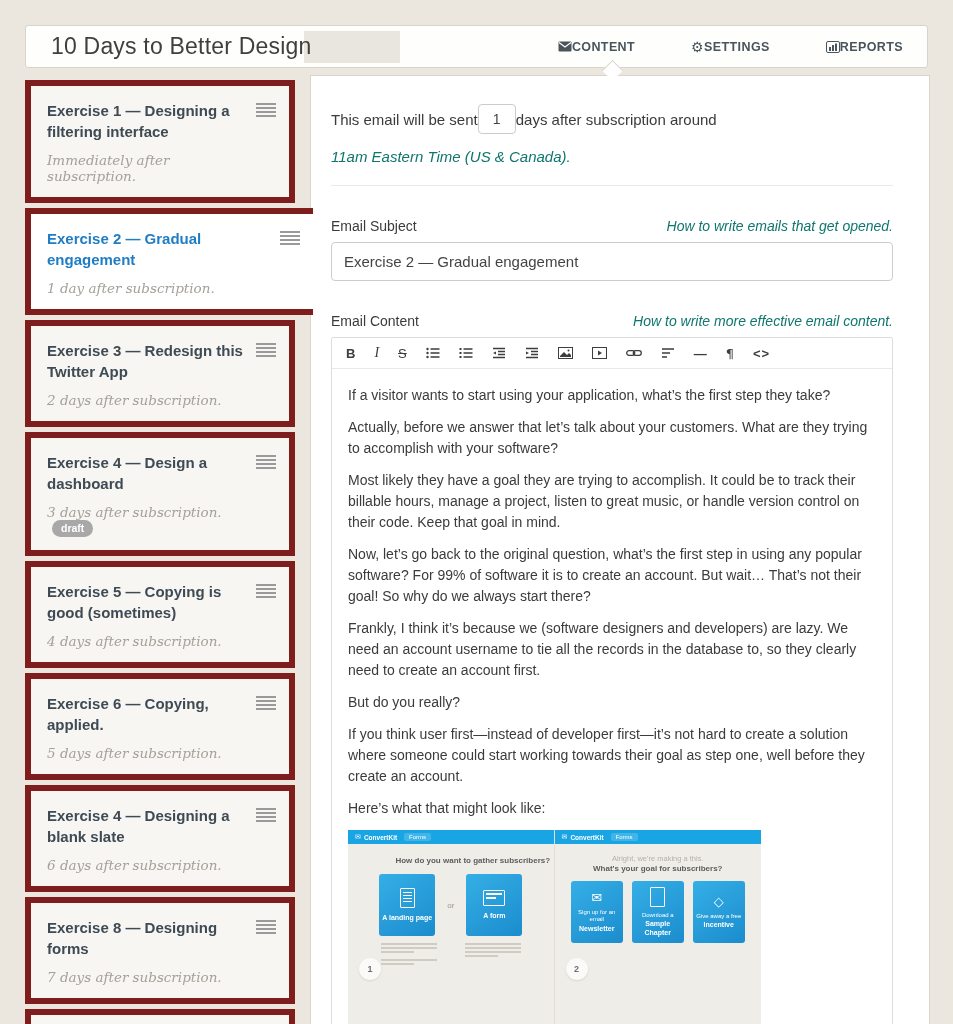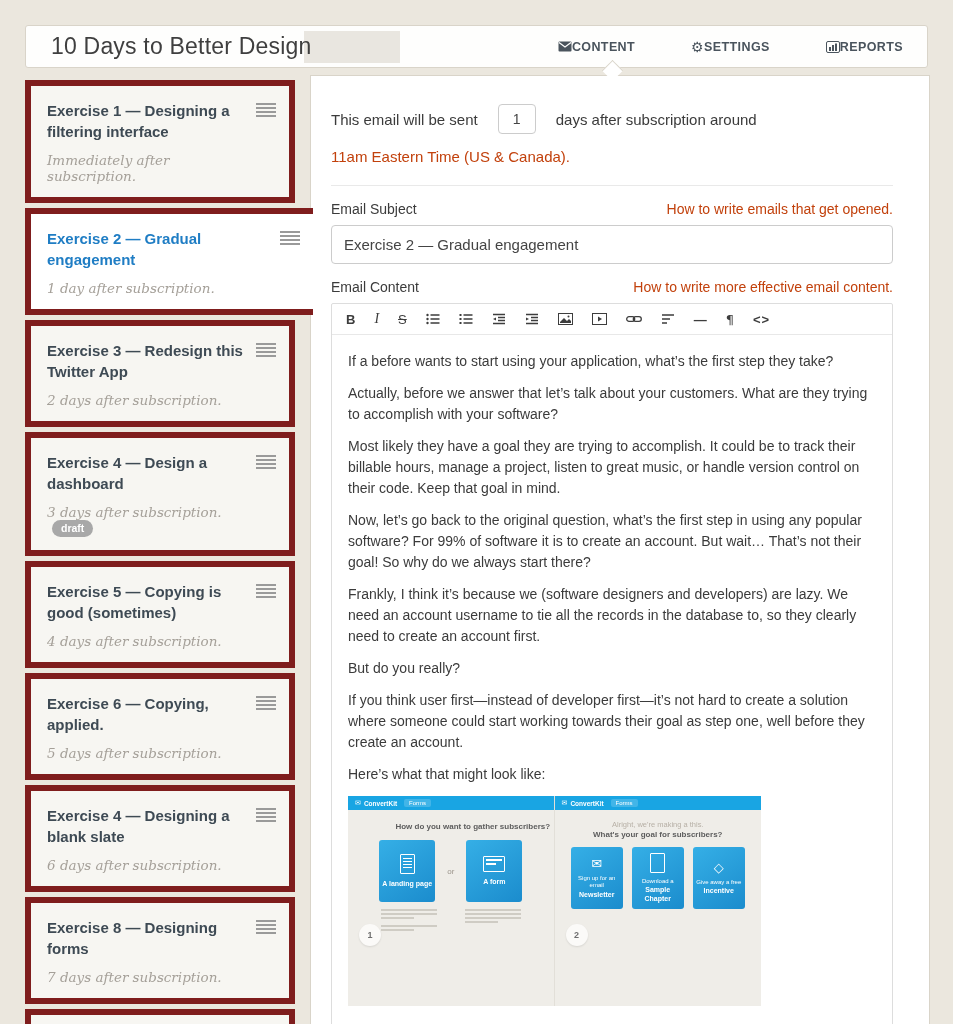--- a/index.html
+++ b/index.html
@@ -32,27 +32,27 @@
             font-family:"DejaVu Serif", serif; }
   .sb-badge { display:inline-block; vertical-align:1px; margin-left:5px; background:#a8a8a8; color:#fff;
               font-family:"Liberation Sans", sans-serif; font-style:normal; font-weight:bold;
               font-size:10.5px; padding:2px 9px 3px; border-radius:9px; }
   .sb-handle { position:absolute; right:13px; top:17px; width:20px; height:14px;
                background:repeating-linear-gradient(to bottom,#9a9a9a 0 2px,transparent 2px 4px); }
 
   
   .main { position:absolute; left:310px; top:75px; width:620px; height:1000px; background:#fff;
           border:1px solid #d9d4c9; z-index:1; padding:28px 36px 20px 20px; }
-  .sent-row { font-size:15px; color:#3b3b3b; display:flex; align-items:center; gap:20px; }
+  .sent-row { font-size:15px; color:#3b3b3b; display:flex; align-items:center; gap:0; }
   .days-input { width:38px; height:30px; text-align:center; font-size:14px; color:#444;
                 border:1px solid #ccc; border-radius:4px; font-family:"Liberation Sans", sans-serif; }
   .time-link { margin-top:14px; font-size:15px; }
-  a.link { color:#c2410c; text-decoration:none; cursor:pointer; }
+  a.link { color:#0f766e; text-decoration:none; cursor:pointer;font-style:italic; }
   hr.div { border:none; border-top:1px solid #e9e9e9; margin:20px 0 0; }
-  .label-row { margin-top:15px; display:flex; justify-content:space-between; align-items:flex-end; }
+  .label-row { margin-top:32px; display:flex; justify-content:space-between; align-items:flex-end; }
   .fld-label { font-size:14px; color:#3b3b3b; }
   .label-row a.link { font-size:14px; }
   .subject-input { margin-top:8px; width:100%; padding:10px 12px; font-size:15px; color:#444;
                    border:1px solid #ccc; border-radius:4px; font-family:"Liberation Sans", sans-serif; }
   .editor { margin-top:8px; border:1px solid #ddd; border-radius:2px; }
   .toolbar { display:flex; align-items:center; gap:19px; padding:8px 14px; border-bottom:1px solid #e8e8e8; }
   .tb { color:#3d3d3d; font-size:13px; line-height:1; cursor:pointer; display:inline-flex; align-items:center; }
   .tb b { font-family:"Liberation Sans", sans-serif; }
   .tb i { font-family:"Liberation Serif", serif; font-size:14px; }
   .tb svg { display:block; }
@@ -282,21 +282,21 @@
           </span>
           <span class="tb">
             <span style="font-family:'DejaVu Sans',sans-serif">¶</span>
           </span>
           <span class="tb">
             <span style="font-weight:bold; letter-spacing:1px">&lt;&gt;</span>
           </span>
         </div>
       <div class="ed-body">
         <div id="para-list">
-            <p>If a before wants to start using your application, what’s the first step they take?</p>
+            <p>If a visitor wants to start using your application, what’s the first step they take?</p>
             <p>Actually, before we answer that let’s talk about your customers. What are they trying to accomplish with your software?</p>
             <p>Most likely they have a goal they are trying to accomplish. It could be to track their billable hours, manage a project, listen to great music, or handle version control on their code. Keep that goal in mind.</p>
             <p>Now, let’s go back to the original question, what’s the first step in using any popular software? For 99% of software it is to create an account. But wait… That’s not their goal! So why do we always start there?</p>
             <p>Frankly, I think it’s because we (software designers and developers) are lazy. We need an account username to tie all the records in the database to, so they clearly need to create an account first.</p>
             <p>But do you really?</p>
             <p>If you think user first—instead of developer first—it’s not hard to create a solution where someone could start working towards their goal as step one, well before they create an account.</p>
             <p>Here’s what that might look like:</p>
           </div>
 
         <div class="ck-shot">

